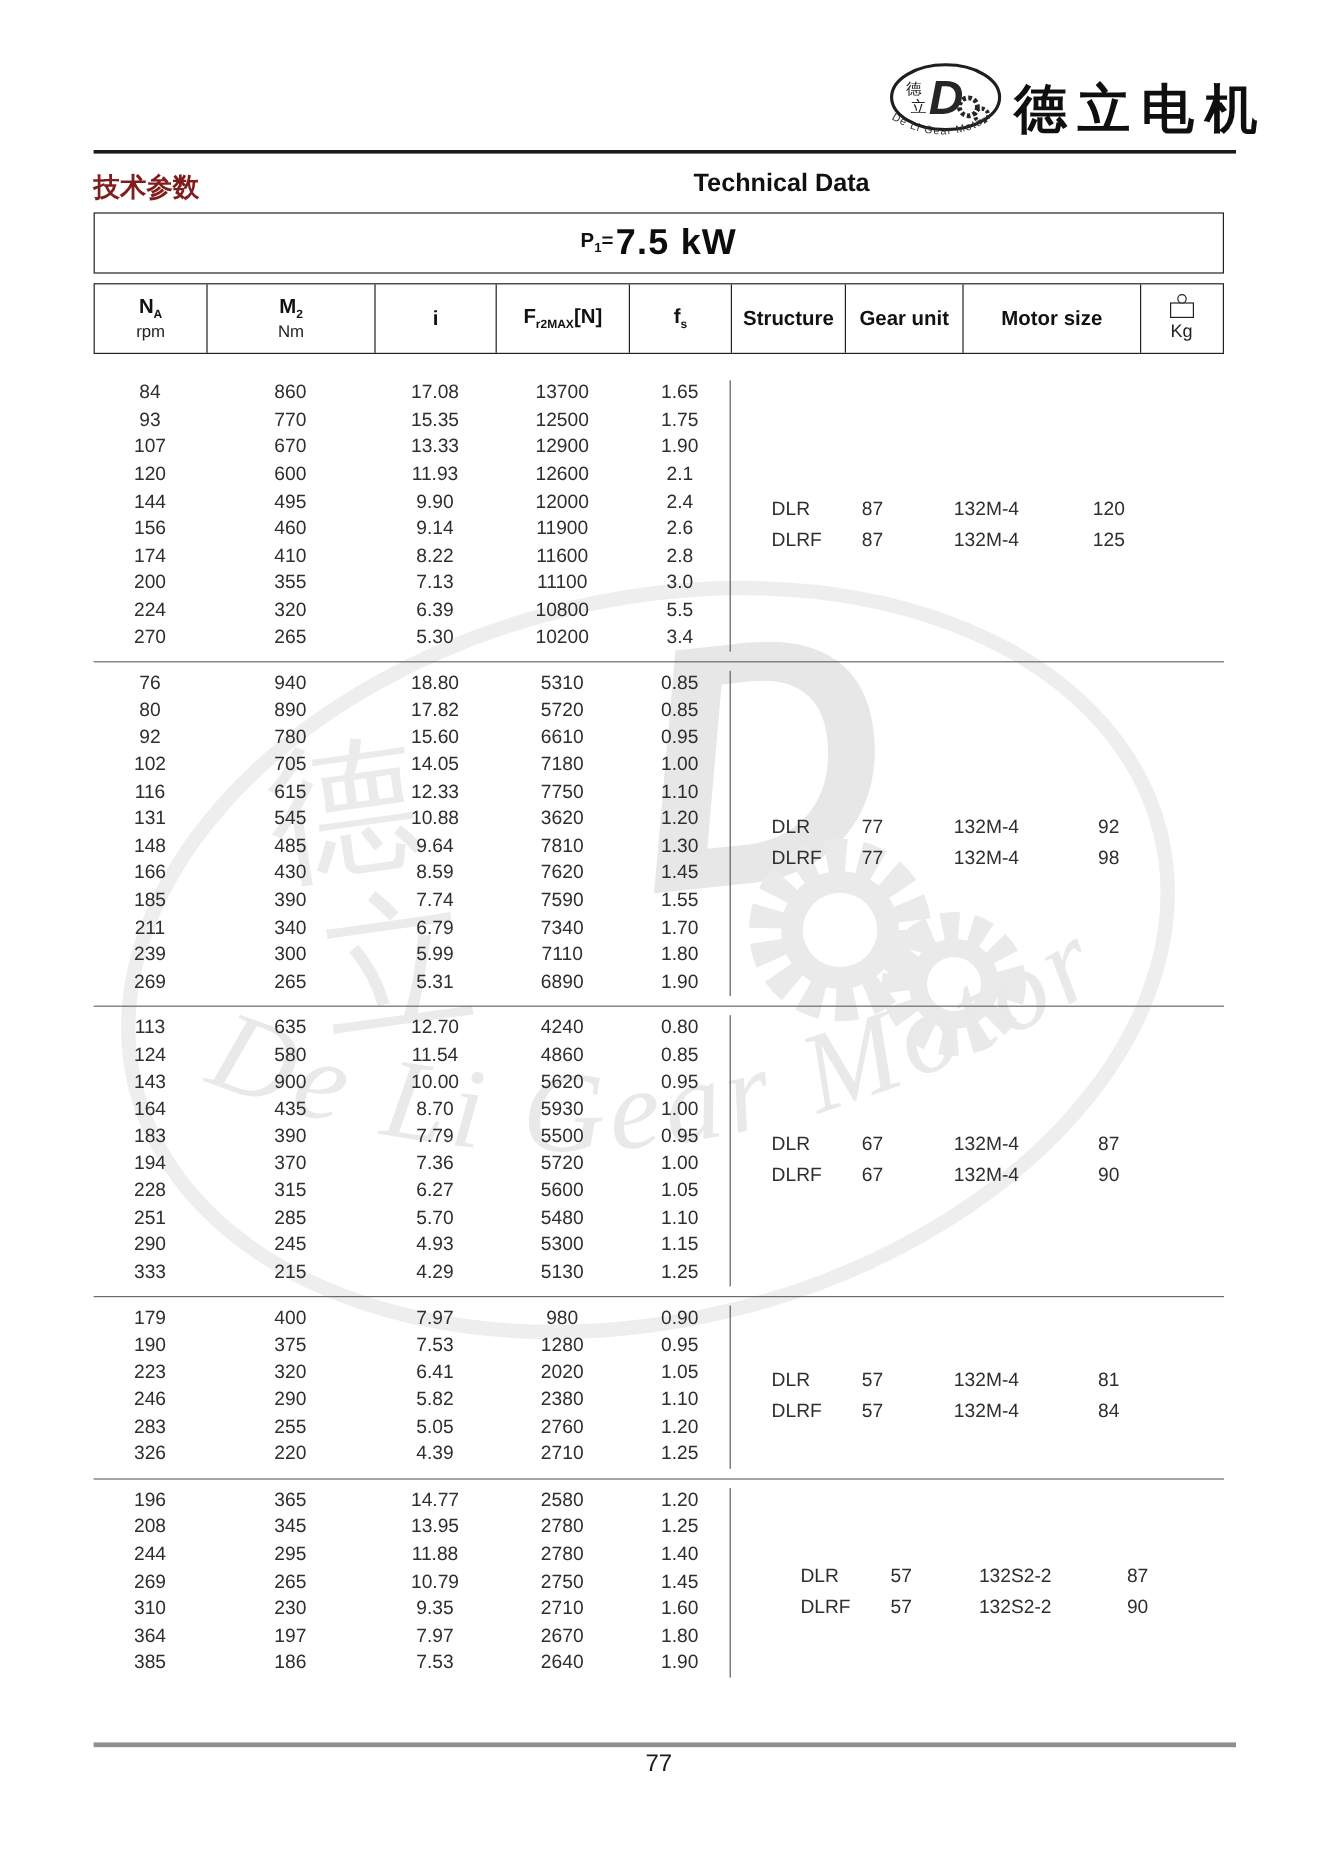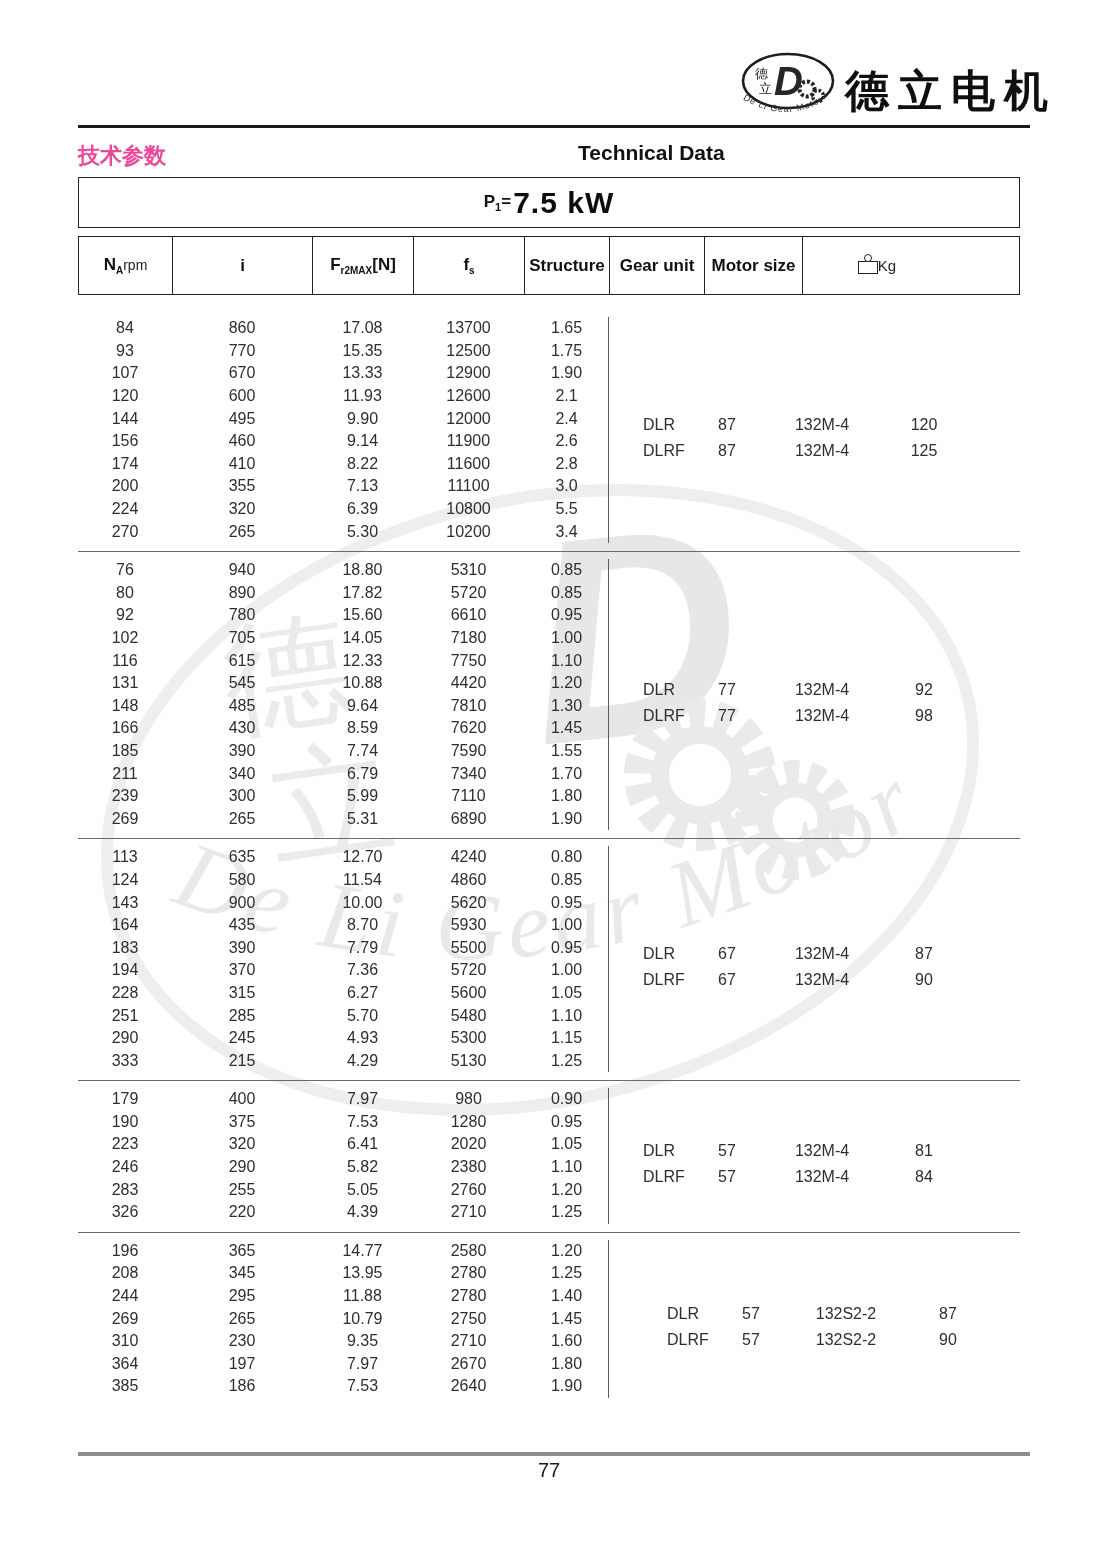--- a/index.html
+++ b/index.html
@@ -9,35 +9,35 @@
 
   
   .watermark { position:absolute; left:60px; top:470px; z-index:0; }
 
   
   .brand { position:absolute; left:733px; top:50px; height:78px; display:flex; align-items:flex-start; z-index:2; }
   .brand-name { font-family:"Liberation Serif", serif; font-weight:bold; font-size:44px; letter-spacing:9px; color:#0f0f0f; margin-left:0; margin-top:12px; white-space:nowrap; }
 
   .rule-top { position:absolute; left:78px; top:125px; width:952px; height:3px; background:#1b1b1b; z-index:2; }
 
-  .title-cn { position:absolute; left:78px; top:141px; font-size:22px; font-weight:bold; color:#ec4899; z-index:2; }
+  .title-cn { position:absolute; left:78px; top:141px; font-size:22px; font-weight:bold; color:#7f1d1d; z-index:2; }
   .title-en { position:absolute; left:578px; top:141px; font-size:21px; font-weight:bold; color:#111; z-index:2; }
 
   
   .power-box { position:absolute; left:78px; top:177px; width:942px; height:51px;
                border:1.5px solid #222; display:flex; align-items:center; justify-content:center; z-index:1; background:transparent; }
   .p-sym { font-size:17px; font-weight:bold; color:#111; }
   .p-sym sub { font-size:11px; }
   .p-val { font-size:30px; font-weight:bold; color:#0c0c0c; margin-left:2px; letter-spacing:1px; }
 
   
   .thead { position:absolute; left:78px; top:236px; width:942px; height:59px;
            border:1.5px solid #222; display:grid;
            grid-template-columns:94px 140px 101px 111px 85px 95px 98px 148px 67px; z-index:1; }
-  .th { border-right:1.5px solid #222; display:flex; flex-direction:row; align-items:center; justify-content:center; text-align:left; }
+  .th { border-right:1.5px solid #222; display:flex; flex-direction:column; align-items:center; justify-content:center; text-align:left; }
   .th:last-child { border-right:none; }
   .th-main { font-size:17px; font-weight:bold; color:#111; line-height:1.15; }
   .th-main sub { font-size:10px; font-weight:bold; }
   .th-unit { font-size:14px; color:#222; line-height:1.1; }
   .kg-icon { width:20px; height:13px; border:1.5px solid #222; position:relative; margin-top:6px; margin-bottom:3px; }
   .kg-icon::before { content:''; position:absolute; top:-8px; left:50%; transform:translateX(-50%);
                      width:6px; height:6px; border:1.2px solid #222; border-radius:50%; background:#fff; }
   .th-kg-label { font-size:15px; color:#222; }
 
   
@@ -115,20 +115,24 @@
     <span class="p-sym"><span>P</span><sub>1</sub><span>=</span></span>
       <span class="p-val">7.5 kW</span>
   </div>
 
   <div class="thead">
     <div class="th">
       <div class="th-main"><span>N</span><sub>A</sub></div>
       <div class="th-unit">rpm</div>
     </div>
     <div class="th">
+      <div class="th-main"><span>M</span><sub>2</sub></div>
+      <div class="th-unit">Nm</div>
+    </div>
+    <div class="th">
       <div class="th-main"><span>i</span></div>
     </div>
     <div class="th">
       <div class="th-main"><span>F</span><sub>r2MAX</sub><span>[N]</span></div>
     </div>
     <div class="th">
       <div class="th-main"><span>f</span><sub>s</sub></div>
     </div>
     <div class="th">
       <div class="th-main">Structure</div>
@@ -268,21 +272,21 @@
             <div class="cell">116</div>
             <div class="cell">615</div>
             <div class="cell">12.33</div>
             <div class="cell">7750</div>
             <div class="cell">1.10</div>
           </div>
           <div class="row">
             <div class="cell">131</div>
             <div class="cell">545</div>
             <div class="cell">10.88</div>
-            <div class="cell">4420</div>
+            <div class="cell">3620</div>
             <div class="cell">1.20</div>
           </div>
           <div class="row">
             <div class="cell">148</div>
             <div class="cell">485</div>
             <div class="cell">9.64</div>
             <div class="cell">7810</div>
             <div class="cell">1.30</div>
           </div>
           <div class="row">

